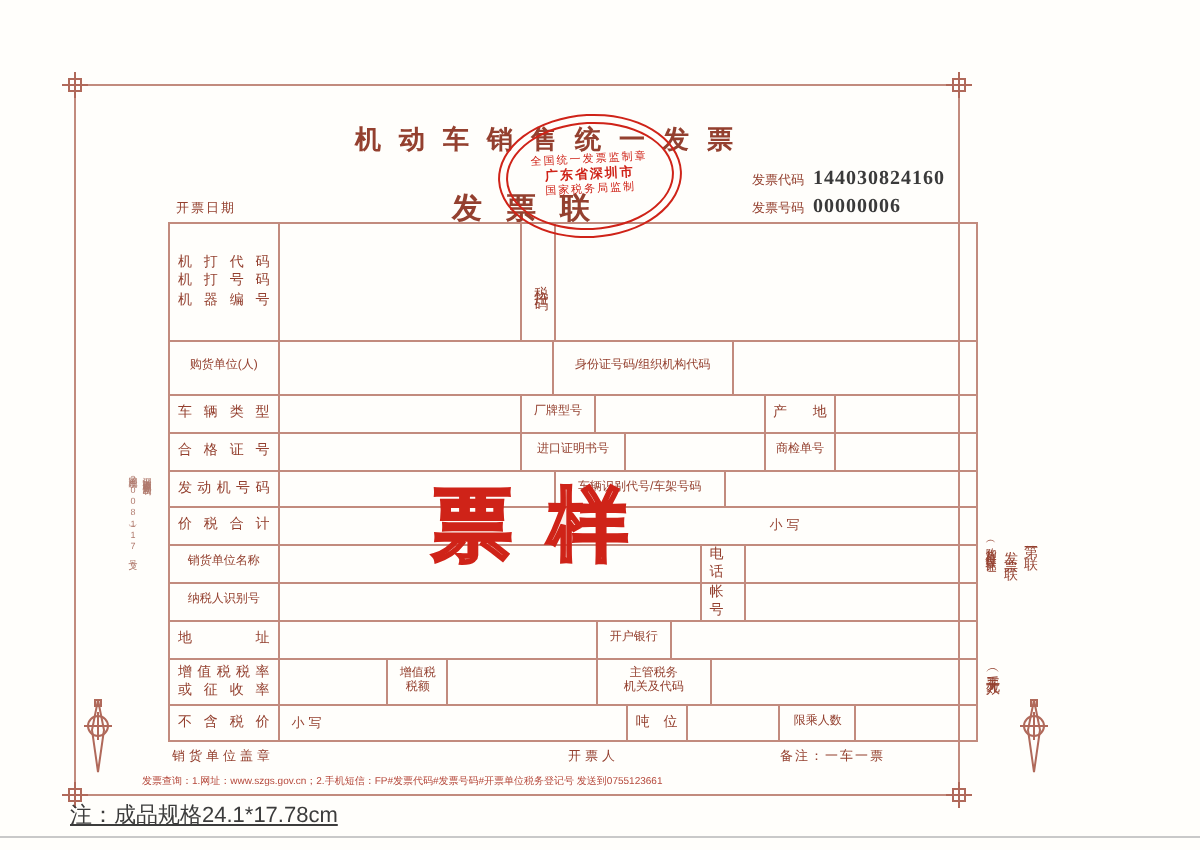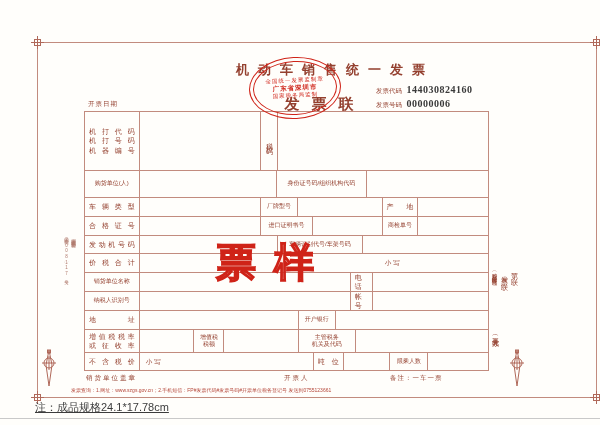--- a/index.html
+++ b/index.html
@@ -8,21 +8,21 @@
     --stamp:#cf2318;      
     --dark:#333333;
   }
   *{margin:0;padding:0;box-sizing:border-box;}
   html,body{width:600px;height:425px;overflow:hidden;background:#fffefb;
     font-family:"Liberation Sans","DejaVu Sans",sans-serif;}
   .sheet{position:relative;width:600px;height:425px;}
   .page-title{position:absolute;left:0;top:7px;width:100%;text-align:center;
     font-family:"Liberation Serif","DejaVu Serif",serif;font-size:17px;font-weight:bold;color:#1c1c1c;letter-spacing:2px;}
   
-  .frame{position:absolute;left:37px;top:42px;width:560px;height:356px;border:1px solid var(--line);}
+  .frame{position:absolute;left:37px;top:42px;width:443px;height:356px;border:1px solid var(--line);}
   .corner{position:absolute;width:13px;height:13px;}
   .corner svg{display:block;}
   .c-tl{left:-7px;top:-7px;} .c-tr{right:-7px;top:-7px;}
   .c-bl{left:-7px;bottom:-7px;} .c-br{right:-7px;bottom:-7px;}
   .compass{position:absolute;top:306px;width:16px;height:38px;}
   .comp-l{left:3px;} .comp-r{left:471px;}
   
   .inv-title{position:absolute;left:0;right:-36px;top:18px;text-align:center;
     font-size:13px;font-weight:bold;color:var(--ink);letter-spacing:9px;}
   .copy-name{position:absolute;left:0;right:-16px;top:52px;text-align:center;

